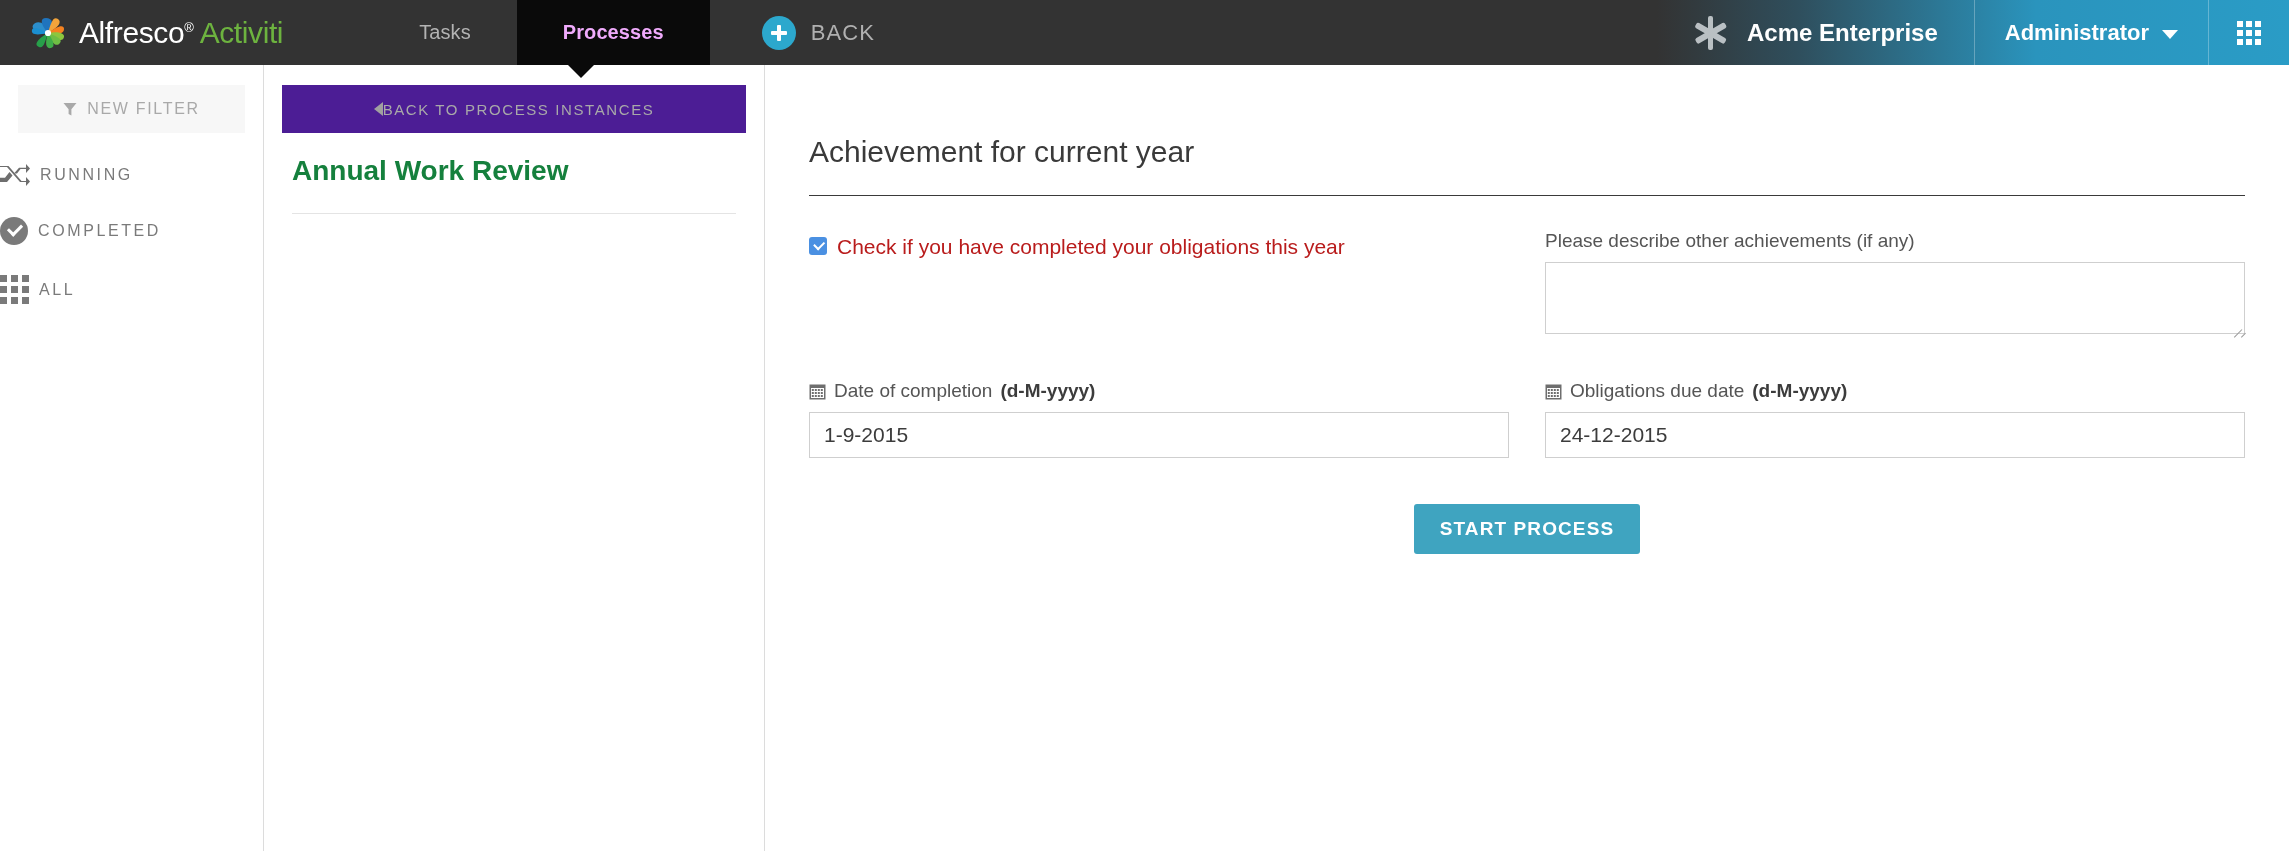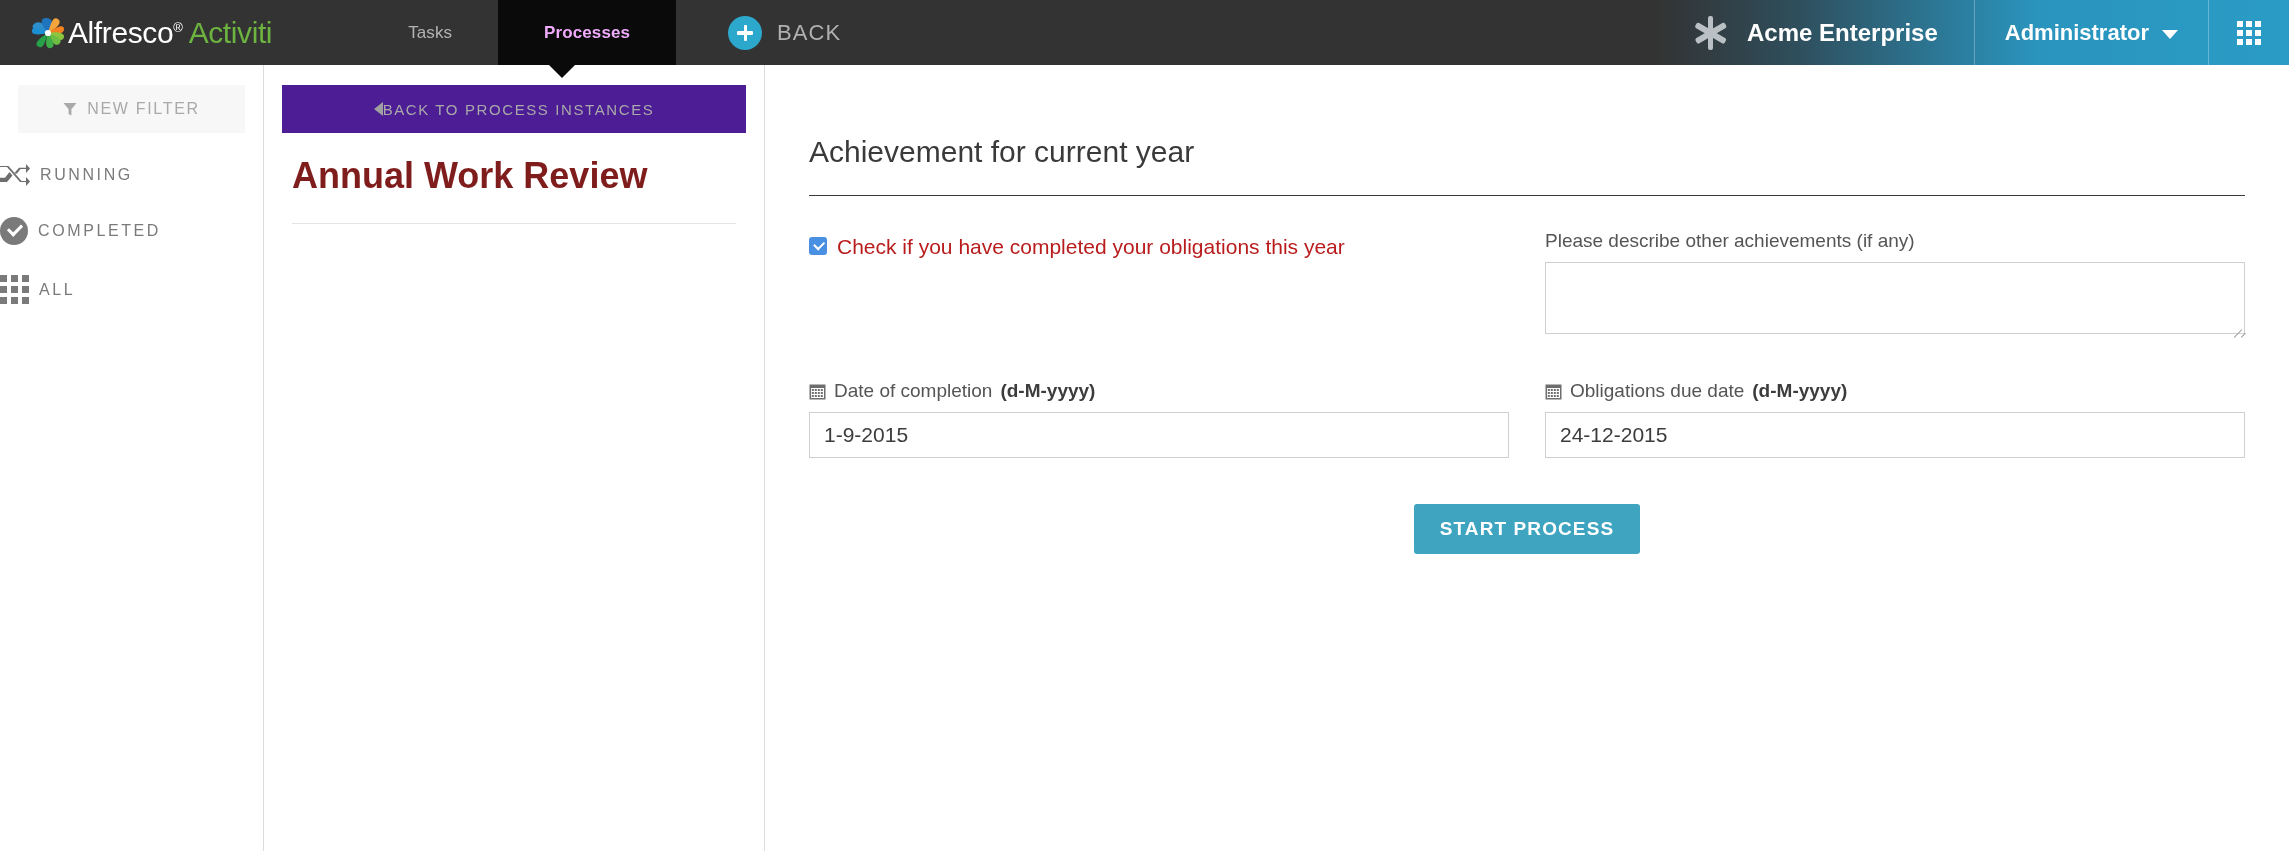--- a/index.html
+++ b/index.html
@@ -17,34 +17,35 @@
     background: #333333;
     display: flex;
     align-items: stretch;
     overflow: visible;
   }
 
   .brand {
     display: flex;
     align-items: center;
     padding-left: 28px;
+    gap: 11px;
     flex: 0 0 auto;
   }
   .brand-logo { width: 40px; height: 40px; position: relative; }
   .brand-text { font-size: 30px; letter-spacing: -0.4px; white-space: nowrap; }
   .brand-alfresco { color: #ffffff; font-weight: 400; }
   .brand-reg { color: #ffffff; font-size: 13px; vertical-align: super; }
   .brand-activiti { color: #6db33f; font-weight: 400; }
 
   .navzone { display: flex; align-items: stretch; margin-left: 90px; }
 
   .navtab {
     display: flex; align-items: center; justify-content: center;
     padding: 0 46px;
-    font-size: 17px;
+    font-size: 20px;
     color: #b3b3b3;
     letter-spacing: 0.1px;
     cursor: pointer;
     position: relative;
   }
   .navtab.active {
     background: #0a0a0a;
     color: #f0abfc;
     font-weight: 700;
   }
@@ -179,21 +180,21 @@
   .backbar-label { color: #a9a9a9; font-size: 15px; letter-spacing: 1.6px; }
   .chev-left {
     width: 0; height: 0;
     border-top: 7px solid transparent;
     border-bottom: 7px solid transparent;
     border-right: 9px solid #a0a0a0;
   }
   .proc-name {
     margin: 0 28px;
     padding: 22px 0 26px 0;
-    color: #7f1d1d; font-size: 36px; font-weight: 600;
+    color: #15803d; font-size: 28px; font-weight: 600;
     border-bottom: 1px solid #e4e4e4;
     cursor: pointer;
   }
 
   
   .maincol { flex: 1 1 auto; background: #ffffff; padding: 18px 22px 0 22px; }
   .form-title-bar {
     background: #f7f7f7;
     height: 100px;
     display: flex; align-items: center; justify-content: center;

